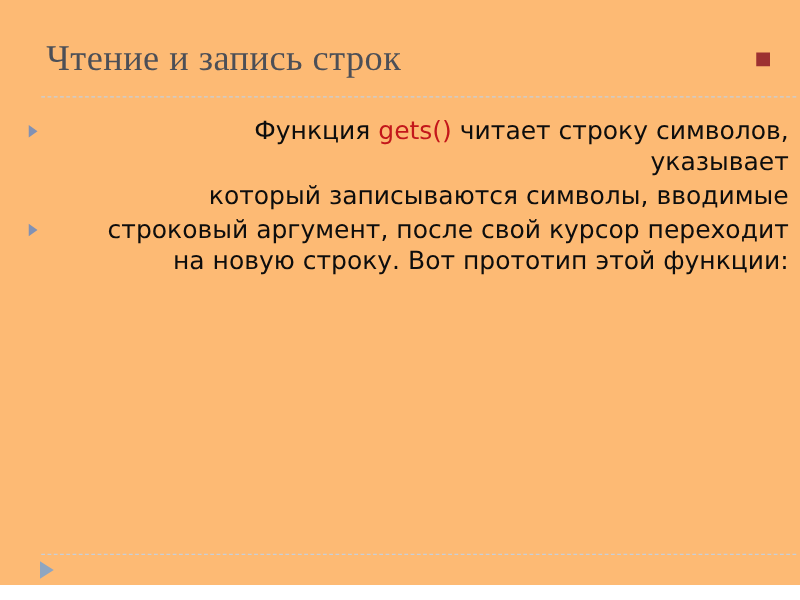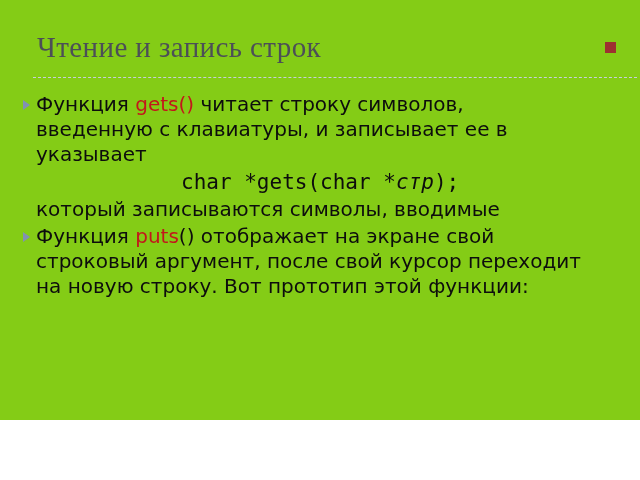--- a/index.html
+++ b/index.html
@@ -1,18 +1,19 @@
 <!DOCTYPE html>
 <html><head>
 <meta charset="utf-8">
 <style>
   html,body{margin:0;padding:0;background:#ffffff;}
   .slide{
-    position:relative;width:640px;height:420px;background:#84cc16;overflow:hidden;
+    position:relative;width:640px;height:468px;background:#fdba74;overflow:hidden;
     font-family:"DejaVu Sans",sans-serif;
+    text-align:right;
   }
   .title{
     position:absolute;left:37px;top:30px;
     font-family:"Liberation Serif",serif;
     font-size:29px;line-height:34px;color:#4c4f57;letter-spacing:0.4px;
     white-space:nowrap;
   }
   .accent-square{
     position:absolute;left:605px;top:42px;width:11px;height:11px;background:#9d3131;
   }
@@ -59,33 +60,30 @@
 
   <div class="title">Чтение и запись строк</div>
   <div class="accent-square"></div>
   <div class="rule rule-top"></div>
 
   <div class="content">
 
     <div class="para bulleted">
       <span class="bullet"></span>
       <div class="line"><span>Функция </span><span class="red">gets()</span><span> читает строку символов,</span></div>
-      <div class="line">введенную с клавиатуры, и записывает ее в</div>
       <div class="line">указывает</div>
     </div>
 
-    <div class="code code1"><span>char *gets(char *</span><span class="it">стр</span><span>);</span></div>
 
     <div class="para plain">
       <div class="line">который записываются символы, вводимые</div>
     </div>
 
     <div class="para bulleted b2">
       <span class="bullet"></span>
-      <div class="line"><span>Функция </span><span class="red">puts</span><span>() отображает на экране свой</span></div>
       <div class="line">строковый аргумент, после свой курсор переходит</div>
       <div class="line">на новую строку. Вот прототип этой функции:</div>
     </div>
 
 
   </div>
 
   <div class="rule rule-bottom"></div>
   <div class="next-arrow"></div>
 

